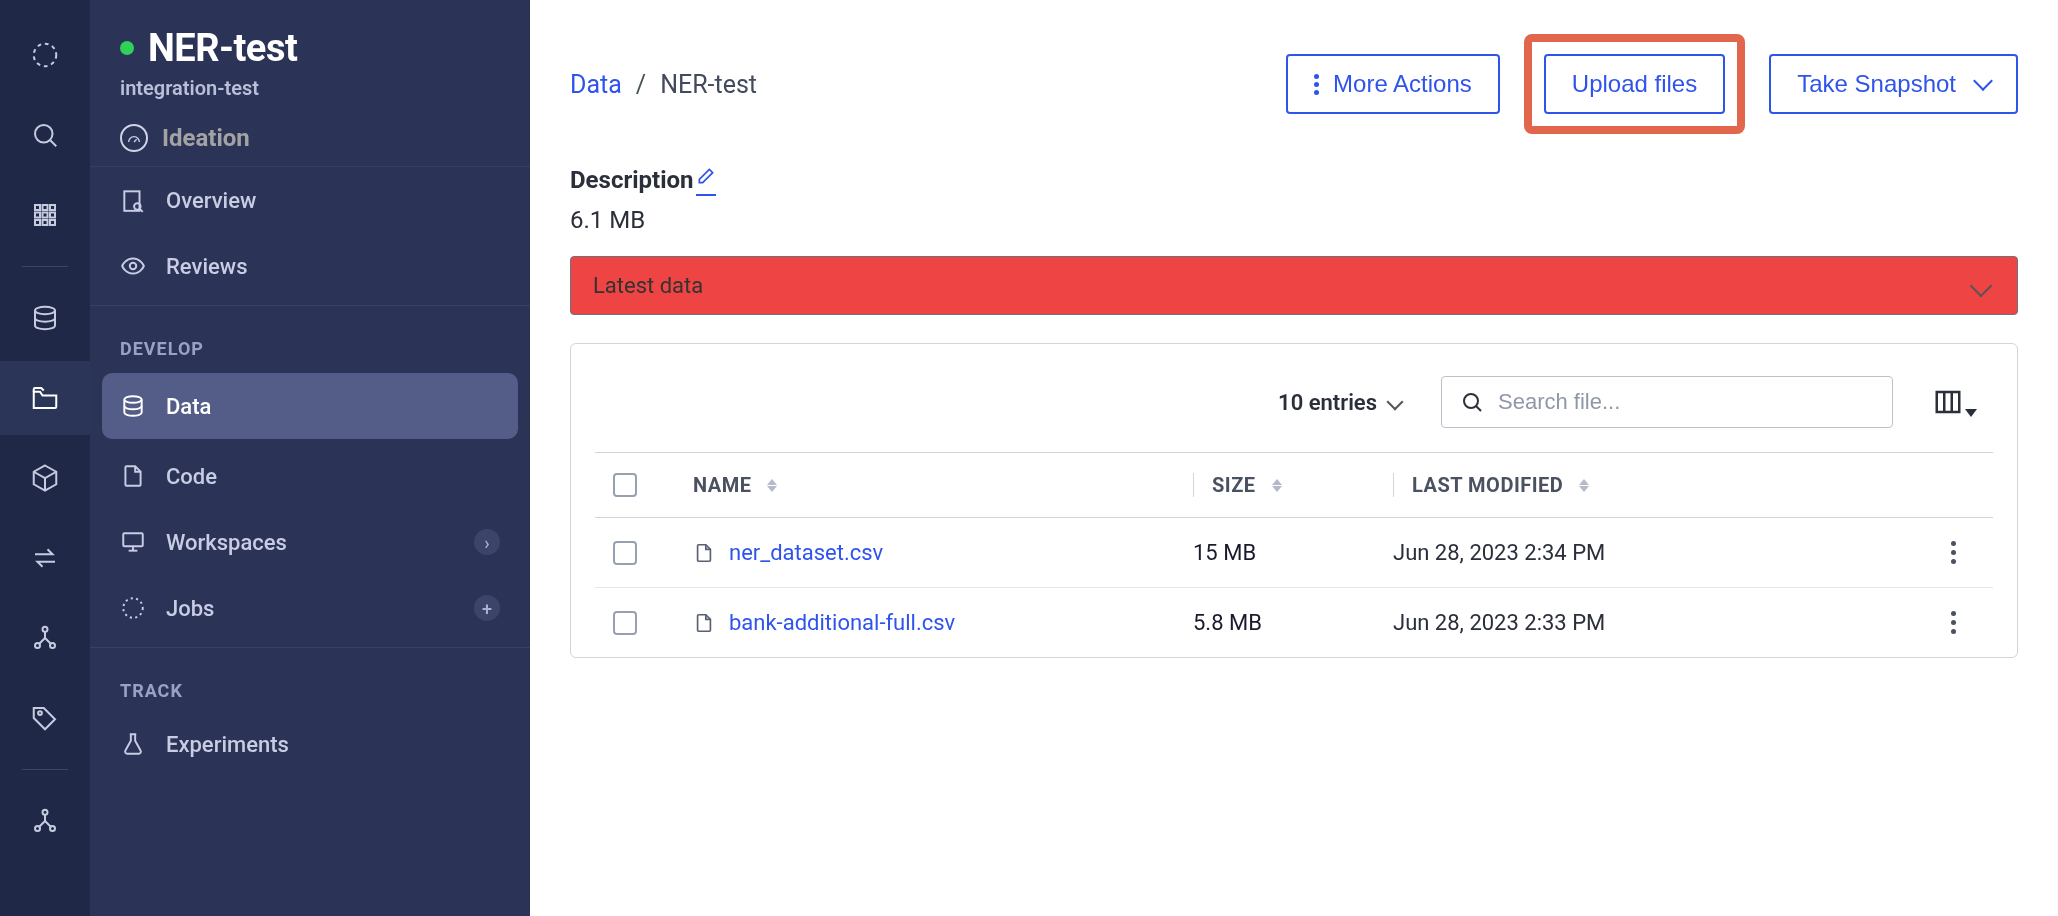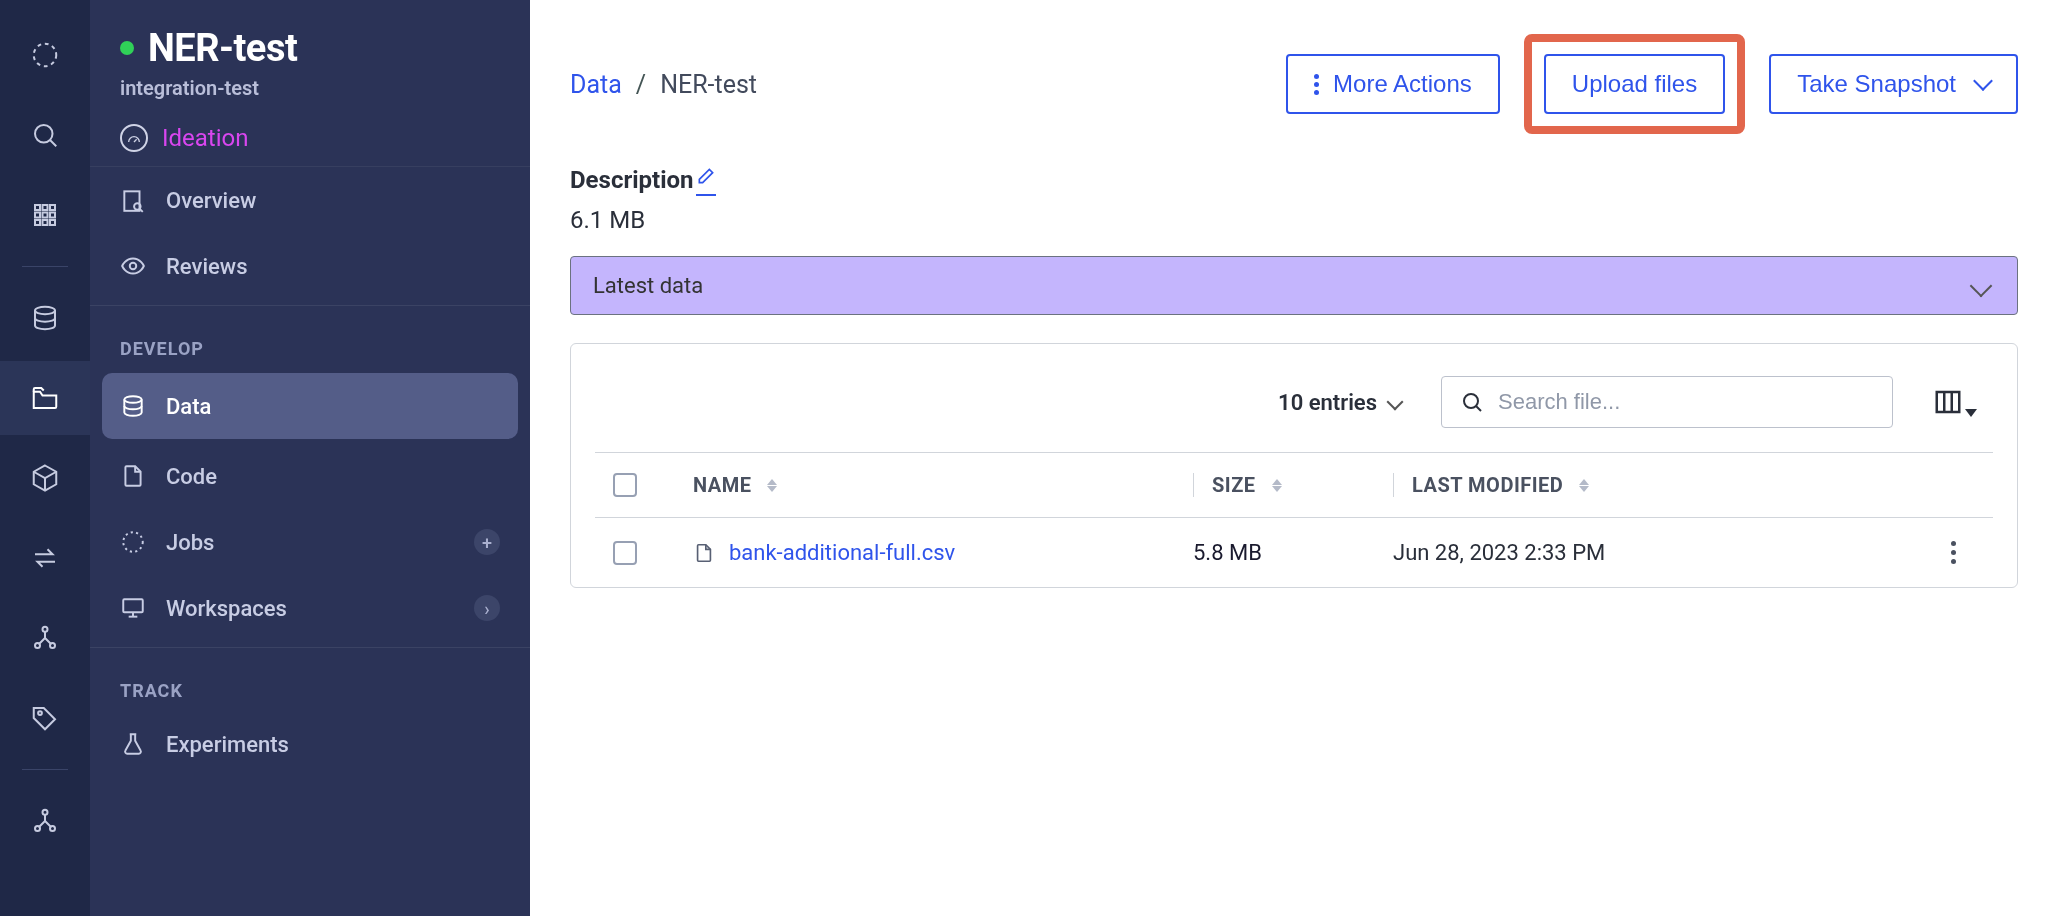--- a/index.html
+++ b/index.html
@@ -48,21 +48,21 @@
 .proj-title-row { display: flex; align-items: center; gap: 14px; }
 .status-dot { width: 14px; height: 14px; border-radius: 50%; background: #30d158; }
 .proj-title { font-size: 38px; font-weight: 700; color: #fff; letter-spacing: -.5px;}
 .proj-sub { font-size: 20px; color: #b9bed9; margin-top: 6px; font-weight:600;}
 .stage-row { display: flex; align-items: center; gap: 14px; margin-top: 24px; }
 .stage-badge {
   width: 28px; height: 28px; border: 2px solid #cfd3e6; border-radius: 50%;
   display:flex;align-items:center;justify-content:center;color:#cfd3e6;
 }
 .stage-badge svg{width:16px;height:16px;stroke:currentColor;fill:none;stroke-width:2;}
-.stage-label { font-size: 24px; font-weight: 400; color: #d946ef; }
+.stage-label { font-size: 24px; font-weight: 700; color: #a3a3a3; }
 
 .nav-group-label {
   font-size: 18px; font-weight: 700; letter-spacing: 1px;
   color: #9aa2c4; padding: 26px 30px 10px;
 }
 .nav-item {
   display: flex; align-items: center; gap: 20px;
   padding: 20px 30px; font-size: 22px; color: #c8cde4;
   font-weight: 500;
 }
@@ -97,21 +97,21 @@
 .chev-down::after{content:"";display:inline-block;width:12px;height:12px;border-right:2px solid currentColor;border-bottom:2px solid currentColor;transform:rotate(45deg);margin-left:6px;margin-bottom:4px;}
 
 .sect-label { font-size: 24px; font-weight: 700; color: #2a2f3a; display:flex;align-items:center;gap:2px;margin-bottom:10px;}
 .edit-icon { color:#2f54eb; }
 .edit-icon svg{width:20px;height:20px;stroke:currentColor;fill:none;stroke-width:2;}
 .edit-underline{border-bottom:2px solid #2f54eb; padding-bottom:2px;}
 .desc-text { font-size: 24px; color: #2a2f3a; line-height:1.5; max-width: 1500px; margin-bottom: 28px;}
 .storage-size { font-size: 24px; color:#2a2f3a; margin-bottom: 22px;}
 .snap-select {
   width: 100%; border: 1px solid #6b7280; border-radius:4px;
-  padding: 16px 22px; font-size: 22px; color:#333; background:#c4b5fd;
+  padding: 16px 22px; font-size: 22px; color:#333; background:#ef4444;
   display:flex;justify-content:space-between;align-items:center;margin-top:10px;margin-bottom:28px;
 }
 .snap-select .chev{width:16px;height:16px;border-right:2px solid #555;border-bottom:2px solid #555;transform:rotate(45deg);margin-right:6px;}
 
 .table-card { border:1px solid #d1d5db; border-radius:6px; padding: 0; background:#fff;}
 .table-toolbar { display:flex; align-items:center; justify-content:flex-end; gap:40px; padding: 32px 40px 24px;}
 .entries-sel { font-size:22px; color:#2a2f3a; font-weight:600; display:flex;align-items:center;gap:12px;}
 .entries-sel .chev{width:12px;height:12px;border-right:2px solid #555;border-bottom:2px solid #555;transform:rotate(45deg);}
 .searchbox { display:flex;align-items:center;gap:14px;border:1px solid #bcc1cc;border-radius:4px;padding:12px 18px;width:452px;}
 .searchbox svg{width:24px;height:24px;stroke:#2a2f3a;fill:none;stroke-width:2;}
@@ -265,33 +265,33 @@
     </div>
     <div class="nav-item">
       <svg viewBox="0 0 24 24">
           <path d="M14 3H6a1 1 0 0 0-1 1v16a1 1 0 0 0 1 1h12a1 1 0 0 0 1-1V8z"></path>
           <path d="M14 3v5h5"></path>
         </svg>
       <span>Code</span>
     </div>
     <div class="nav-item">
       <svg viewBox="0 0 24 24">
-          <circle cx="12" cy="12" r="9" stroke-dasharray="2 3"></circle>
-        </svg>
-      <span>Jobs</span>
-      <span class="trail">+</span>
-    </div>
-    <div class="nav-item">
-      <svg viewBox="0 0 24 24">
           <rect x="3" y="4" width="18" height="12" rx="1"></rect>
           <line x1="8" y1="20" x2="16" y2="20"></line>
           <line x1="12" y1="16" x2="12" y2="20"></line>
         </svg>
       <span>Workspaces</span>
       <span class="trail">›</span>
+    </div>
+    <div class="nav-item">
+      <svg viewBox="0 0 24 24">
+          <circle cx="12" cy="12" r="9" stroke-dasharray="2 3"></circle>
+        </svg>
+      <span>Jobs</span>
+      <span class="trail">+</span>
     </div>
 
     <div class="nav-group-divider"></div>
     <div class="nav-group-label">TRACK</div>
     <div class="nav-item">
       <svg viewBox="0 0 24 24">
           <path d="M9 3h6M10 3v6l-5 9a2 2 0 0 0 2 3h10a2 2 0 0 0 2-3l-5-9V3"></path>
         </svg>
       <span>Experiments</span>
     </div>
@@ -386,20 +386,39 @@
           <div class="th" style="border-left:1px solid #d1d5db;padding-left:18px;">
               <span>LAST MODIFIED</span>
               <span class="sort-arrows">
                 <span class="up"></span>
                 <span class="dn"></span>
               </span>
             </div>
           <div class="th" style="border-left:1px solid #d1d5db;"></div>
         </div>
 
+        <div class="trow">
+          <div>
+              <div class="chk"></div>
+            </div>
+          <div class="fname">
+            <svg viewBox="0 0 24 24">
+                <path d="M14 3H6a1 1 0 0 0-1 1v16a1 1 0 0 0 1 1h12a1 1 0 0 0 1-1V8z"></path>
+                <path d="M14 3v5h5"></path>
+              </svg>
+            <span>ner_dataset.csv</span>
+          </div>
+          <div>15 MB</div>
+          <div class="fdate">Jun 28, 2023 2:34 PM</div>
+          <div class="rowmenu">
+              <span></span>
+              <span></span>
+              <span></span>
+            </div>
+        </div>
 
         <div class="trow" style="border-bottom:none;">
           <div>
               <div class="chk"></div>
             </div>
           <div class="fname">
             <svg viewBox="0 0 24 24">
                 <path d="M14 3H6a1 1 0 0 0-1 1v16a1 1 0 0 0 1 1h12a1 1 0 0 0 1-1V8z"></path>
                 <path d="M14 3v5h5"></path>
               </svg>

